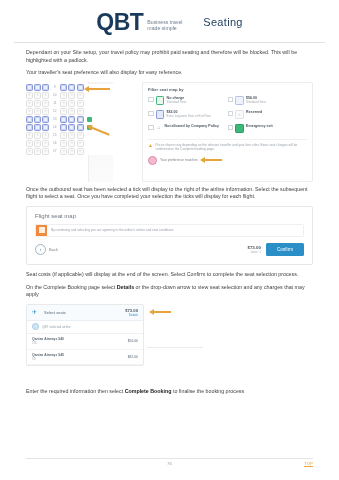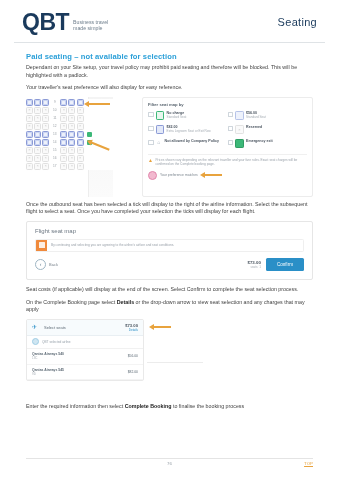--- a/index.html
+++ b/index.html
@@ -17,21 +17,21 @@
     box-sizing:border-box;
     background:#fff;
   }
 
   
   .header{
     position:relative;
     height:40px;
     display:flex;
     align-items:center;
-    justify-content:space-between;
+    justify-content:center;
     padding:4px 22px 0 22px;
     box-sizing:border-box;
   }
   .logo-wrap{display:flex;align-items:flex-end;}
   .logo-mark{
     font-size:23px;
     font-weight:bold;
     letter-spacing:-0.5px;
     color:#1a3a5c;
     line-height:1;
@@ -362,21 +362,20 @@
     <div class="logo-wrap">
       <span class="logo-mark">QBT</span>
       <span class="logo-tag">Business travel made simple</span>
     </div>
     <div class="header-title">Seating</div>
   </div>
   <div class="header-rule"></div>
 
   <div class="content">
 
-    <h2 class="section">Paid seating – not available for selection</h2>
     <p class="body">Dependant on your Site setup, your travel policy may prohibit paid seating and therefore will be blocked. This will be highlighted with a padlock.</p>
     <p class="body">Your traveller's seat preference will also display for easy reference.</p>
 
     <div class="figure-seatmap">
 
       <div class="seatmap-panel">
         <div class="fuselage"></div>
         <div class="cabin" id="seat-grid">
             <div class="seat-row">
               <div class="seat avail"></div>

